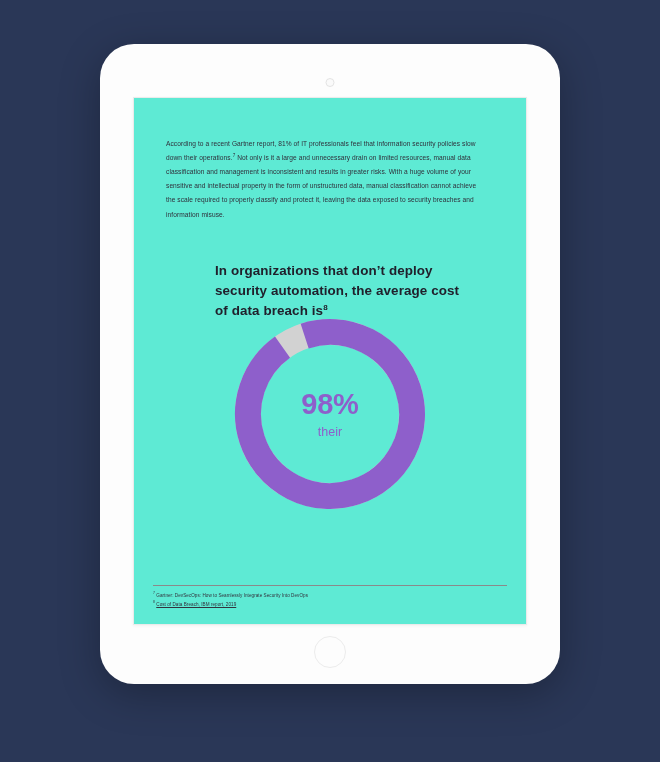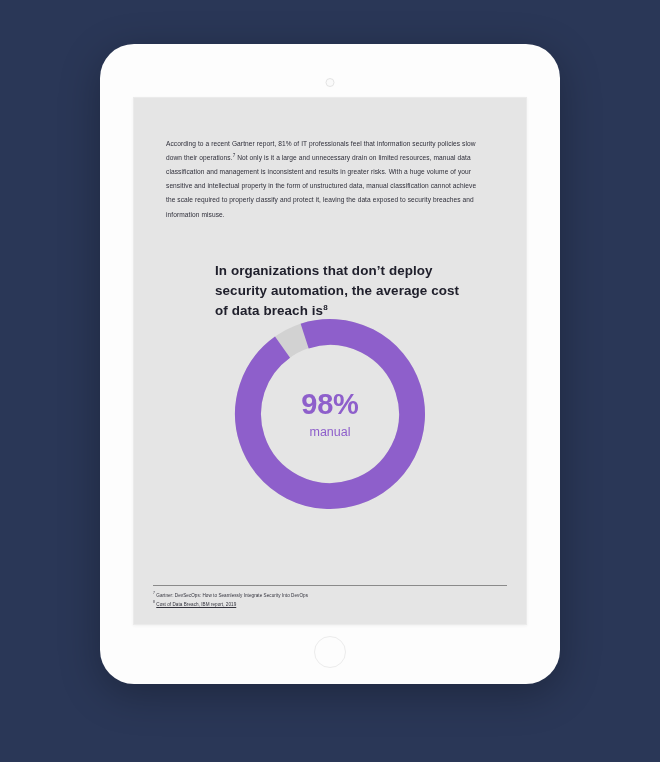--- a/index.html
+++ b/index.html
@@ -49,21 +49,21 @@
     background: #fdfdfd;
   }
 
   
   .page {
     position: absolute;
     left: 33px;
     top: 53px;
     width: 394px;
     height: 528px;
-    background: #e5e5e5;
+    background: #5eead4;
     border: 1px solid #ebebeb;
     box-shadow: 0 1px 3px rgba(0,0,0,0.05);
     box-sizing: border-box;
     overflow: hidden;
   }
 
   .body-copy {
     position: absolute;
     left: 32px;
     top: 32px;
@@ -178,21 +178,21 @@
 
     <h2 class="headline"><span>In organizations that don’t deploy security automation, the average cost of data breach is</span><sup>8</sup></h2>
 
     <div class="donut-wrap">
       <svg class="donut-svg" viewBox="0 0 200 200">
         <circle cx="100" cy="100" r="82" fill="none" stroke="#d2d2d2" stroke-width="26"></circle>
         <circle id="donut-value-arc" cx="100" cy="100" r="82" fill="none" stroke="#8e5fcb" stroke-width="26" stroke-dasharray="489.4601354292897 25.761059759436325" transform="rotate(-108 100 100)"></circle>
       </svg>
       <div class="donut-center">
         <div class="donut-value">98%</div>
-        <div class="donut-label">manual</div>
+        <div class="donut-label">their</div>
       </div>
     </div>
 
     <div class="footnote-rule"></div>
 
     <div class="footnotes">
       <div><sup>7</sup> <span>Gartner: DevSecOps: How to Seamlessly Integrate Security Into DevOps</span></div>
       <div><sup>8</sup> <span class="footnote-link">Cost of Data Breach, IBM report, 2019</span></div>
     </div>
 

